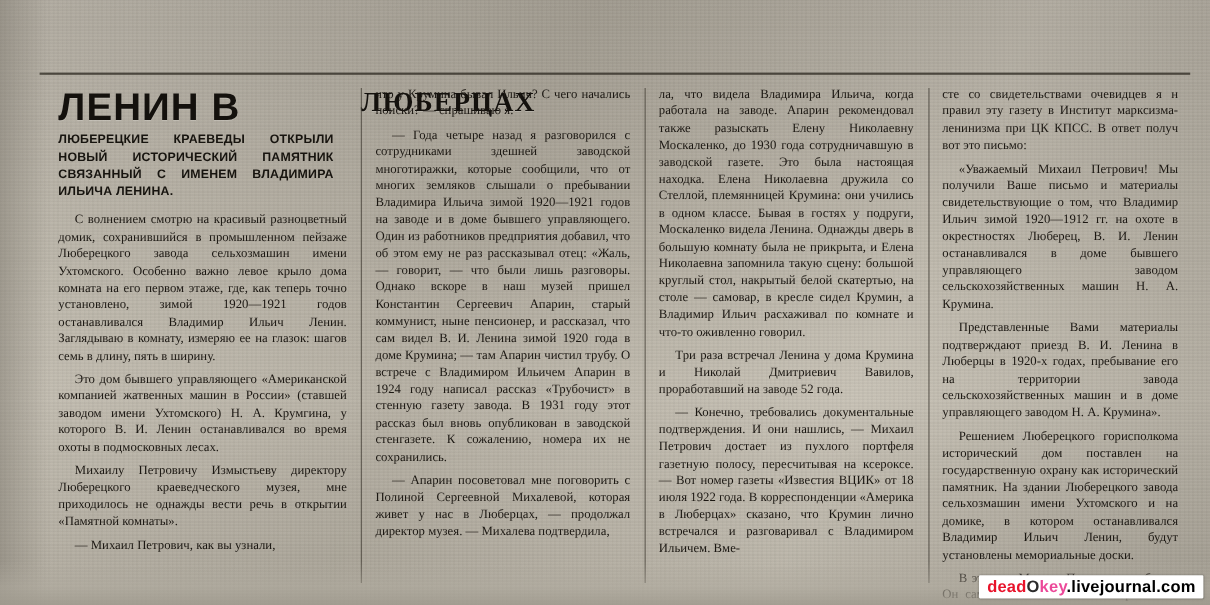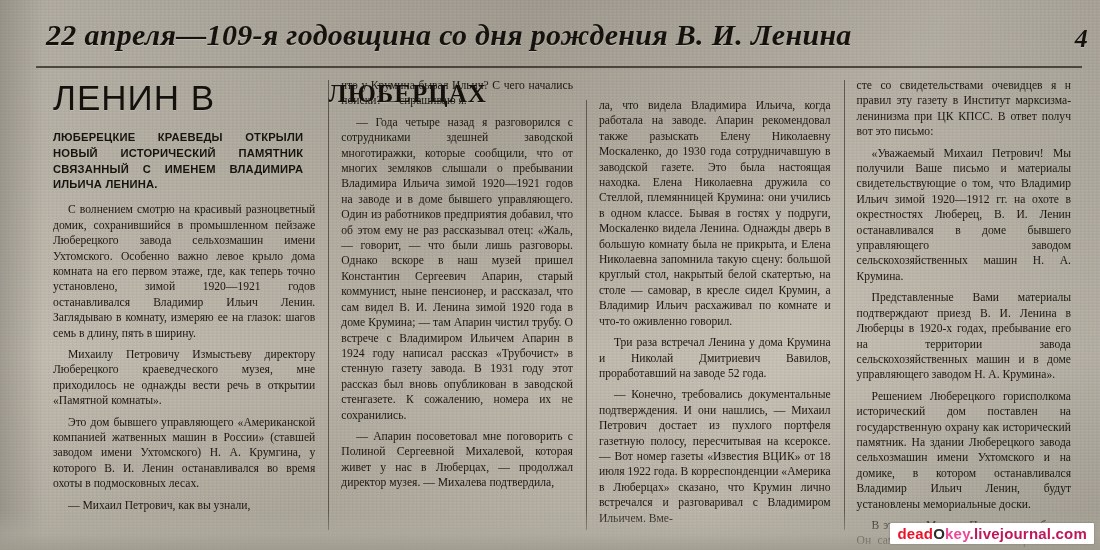--- a/index.html
+++ b/index.html
@@ -89,32 +89,32 @@
     position: absolute;
     left: 0;
     top: 2px;
     bottom: 14px;
     width: 1px;
     background: #4a453c;
     opacity: .8;
   }
   .col1 { width: 300px; }
   .col2 { width: 268px; }
-  .col3 { width: 268px; margin-top: 20px; }
+  .col3 { width: 268px; }
   .col4 { width: 250px; }
 
   
   .headline {
     font-family: "Liberation Sans", sans-serif;
-    font-weight: normal;
+    font-weight: bold;
     font-size: 35px;
     line-height: 1.02;
     letter-spacing: 1px;
     color: #14110d;
-    margin: 2px 0 14px 0;
+    margin: 2px 0 4px 0;
     text-shadow: 0 1px 0 rgba(255,255,255,.18);
     white-space: nowrap;
   }
   .headline-2 {
     position: absolute;
     top: 80px;
     left: 328px;
     font-family: Liberation Serif, serif;
     font-weight: bold;
     font-size: 25px;
@@ -175,44 +175,40 @@
     font-size: 15px;
     font-weight: bold;
     letter-spacing: .2px;
     line-height: 1;
     border-radius: 1px;
     box-shadow: 0 0 2px rgba(0,0,0,.3);
   }
   .wm-dead { color: #e8132b; }
   .wm-o    { color: #2c2c2c; }
   .wm-key  { color: #ec4899; }
-  .wm-rest { color: #be185d; }
+  .wm-rest { color: #000000; }
 </style>
 </head>
 <body>
 
 <div id="page">
 
-  <div class="masthead">
-    <span>22 апреля—109-я годовщина со дня рождения В. И. Ленина</span>
-    <span class="issue">4</span>
-  </div>
 
   <div class="rule-top"></div>
 
   <div class="headline-2">ЛЮБЕРЦАХ</div>
 
   <div class="columns">
 
     <div class="col col1">
       <div class="headline">ЛЕНИН В</div>
       <div class="lede">Люберецкие краеведы открыли новый исторический памятник связанный с именем Владимира Ильича Ленина.</div>
       <p class="body">С волнением смотрю на красивый разноцветный домик, сохранившийся в промышленном пейзаже Люберецкого завода сельхозмашин имени Ухтомского. Особенно важно левое крыло дома комната на его первом этаже, где, как теперь точно установлено, зимой 1920—1921 годов останавливался Владимир Ильич Ленин. Заглядываю в комнату, измеряю ее на глазок: шагов семь в длину, пять в ширину.</p>
+      <p class="body">Это дом бывшего управляющего «Американской компанией жатвенных машин в России» (ставшей заводом имени Ухтомского) Н. А. Крумгина, у которого В. И. Ленин останавливался во время охоты в подмосковных лесах.</p>
       <p class="body">Михаилу Петровичу Измыстьеву директору Люберецкого краеведческого музея, мне приходилось не однажды вести речь в открытии «Памятной комнаты».</p>
-      <p class="body">Это дом бывшего управляющего «Американской компанией жатвенных машин в России» (ставшей заводом имени Ухтомского) Н. А. Крумгина, у которого В. И. Ленин останавливался во время охоты в подмосковных лесах.</p>
       <p class="body">— Михаил Петрович, как вы узнали,</p>
     </div>
 
     <div class="col col2">
       <p class="body noind">что у Крумина бывал Ильич? С чего начались поиски? — спрашиваю я.</p>
       <p class="body">— Года четыре назад я разговорился с сотрудниками здешней заводской многотиражки, которые сообщили, что от многих земляков слышали о пребывании Владимира Ильича зимой 1920—1921 годов на заводе и в доме бывшего управляющего. Один из работников предприятия добавил, что об этом ему не раз рассказывал отец: «Жаль, — говорит, — что были лишь разговоры. Однако вскоре в наш музей пришел Константин Сергеевич Апарин, старый коммунист, ныне пенсионер, и рассказал, что сам видел В. И. Ленина зимой 1920 года в доме Крумина; — там Апарин чистил трубу. О встрече с Владимиром Ильичем Апарин в 1924 году написал рассказ «Трубочист» в стенную газету завода. В 1931 году этот рассказ был вновь опубликован в заводской стенгазете. К сожалению, номера их не сохранились.</p>
       <p class="body">— Апарин посоветовал мне поговорить с Полиной Сергеевной Михалевой, которая живет у нас в Люберцах, — продолжал директор музея. — Михалева подтвердила,</p>
     </div>
 
     <div class="col col3">

